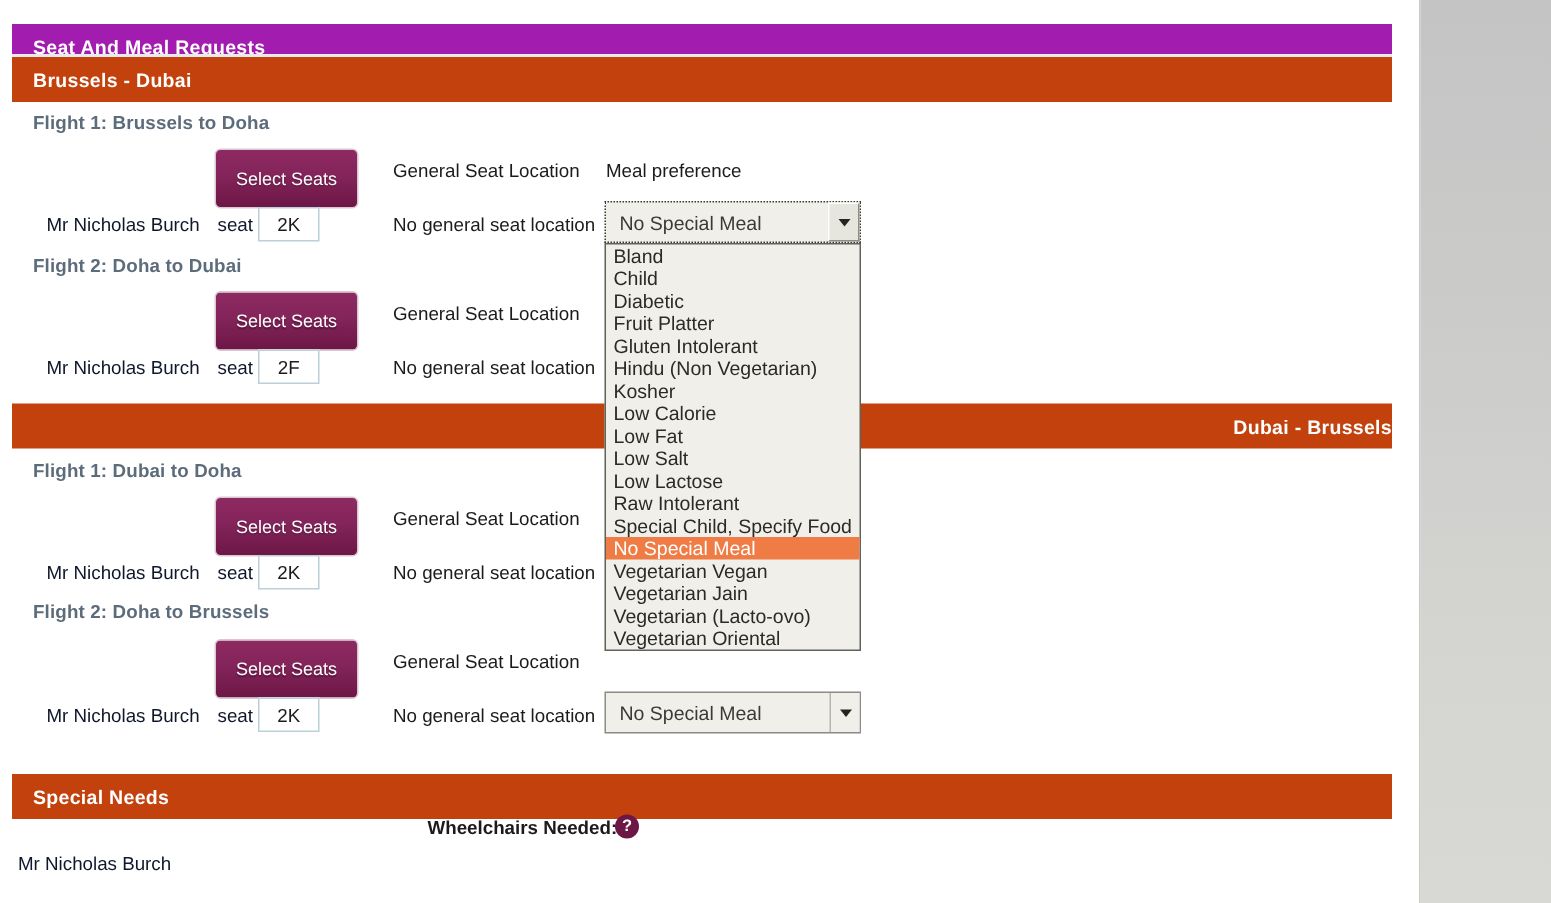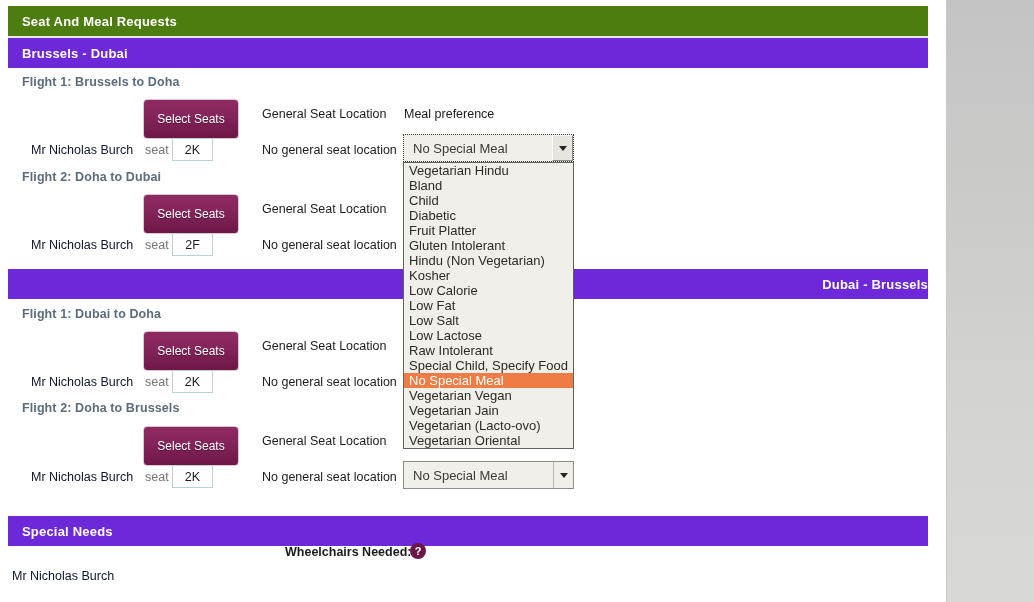--- a/index.html
+++ b/index.html
@@ -32,22 +32,22 @@
     width: 920px;
     height: 30px;
     display: flex;
     align-items: center;
     color: #ffffff;
     font-size: 13px;
     font-weight: bold;
     padding-left: 14px;
     letter-spacing: 0.2px;
   }
-  .bar-title { background: #4d7c0f; top: 6px; }
-  .bar-section { background: #6d28d9; }
+  .bar-title { background: #a21caf; top: 16px; }
+  .bar-section { background: #c2410c; }
   .bar-sep-top { box-shadow: 0 -2px 0 0 #e8eaf0; }
 
   
   .flight-head {
     position: absolute;
     font-size: 12.5px;
     font-weight: bold;
     color: #5d6c7b;
     letter-spacing: 0.1px;
     white-space: nowrap;
@@ -60,21 +60,21 @@
   }
   .pax-name {
     position: absolute;
     font-size: 12.5px;
     color: #0f172a;
     white-space: nowrap;
   }
   .seat-word {
     position: absolute;
     font-size: 12.5px;
-    color: #737373;
+    color: #0f172a;
     white-space: nowrap;
   }
   .seat-box {
     position: absolute;
     width: 41px; height: 23px;
     border: 1px solid #bcd0d8;
     background: #ffffff;
     color: #1b1b1b;
     font-size: 12.5px;
     display: flex;
@@ -320,21 +320,20 @@
   <div class="pax-name" style="left:12px; top:569px;">Mr Nicholas Burch</div>
 
   <div class="combo" style="left:285px; top:563px; width:274px;margin-top:40px;">
     <span class="combo-text">Select ...</span>
     <span class="combo-arrow">
         <i class="tri"></i>
       </span>
   </div>
 
   <div id="meal-listbox">
-      <div class="opt">Vegetarian Hindu</div>
       <div class="opt">Bland</div>
       <div class="opt">Child</div>
       <div class="opt">Diabetic</div>
       <div class="opt">Fruit Platter</div>
       <div class="opt">Gluten Intolerant</div>
       <div class="opt">Hindu (Non Vegetarian)</div>
       <div class="opt">Kosher</div>
       <div class="opt">Low Calorie</div>
       <div class="opt">Low Fat</div>
       <div class="opt">Low Salt</div>

